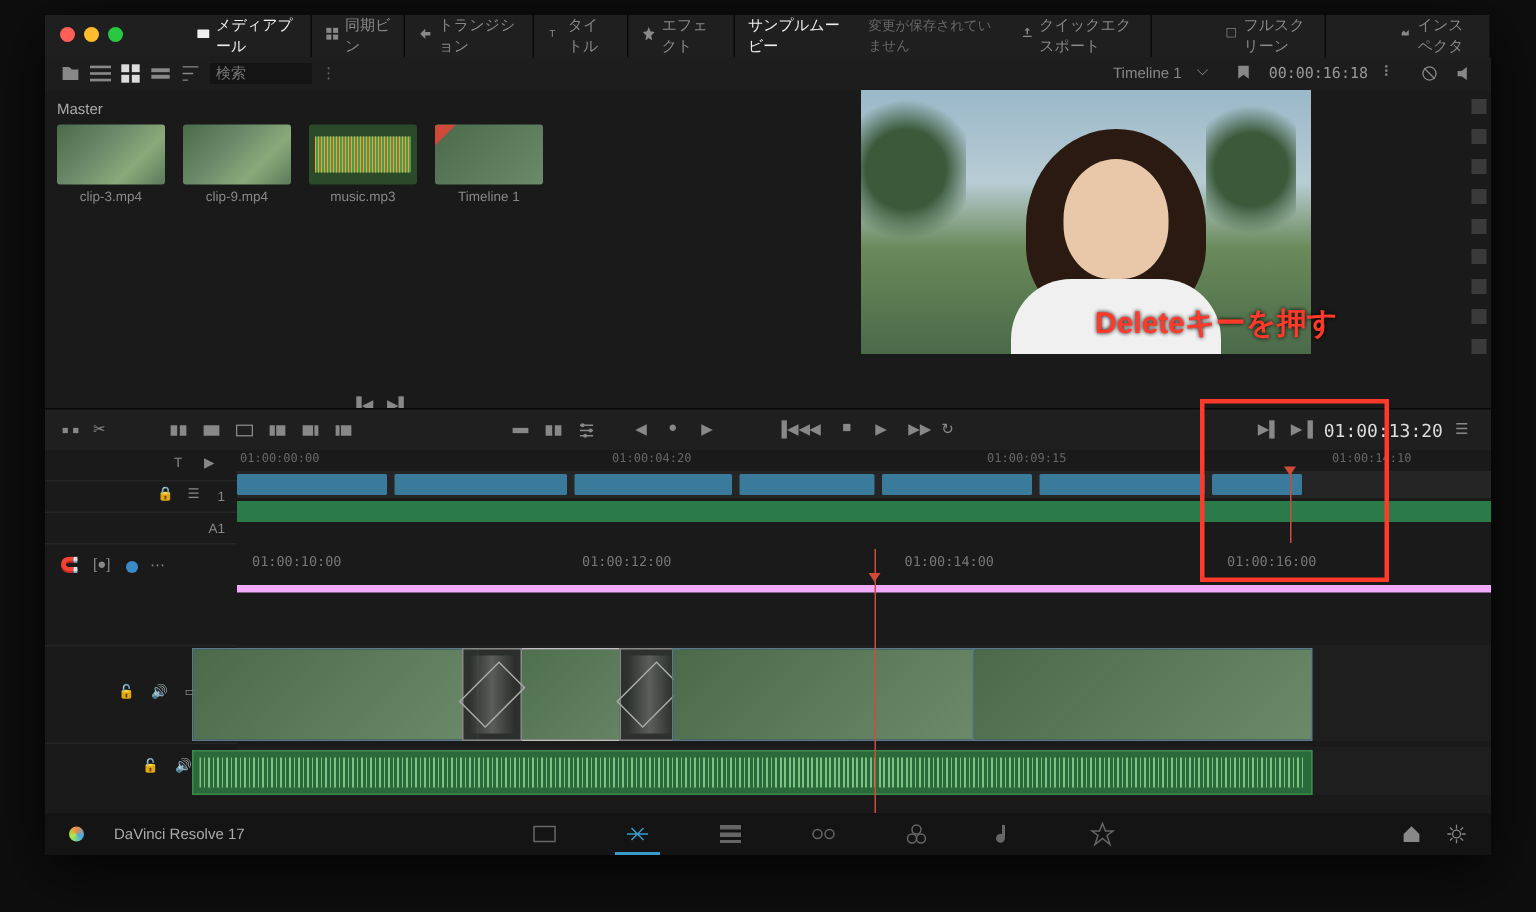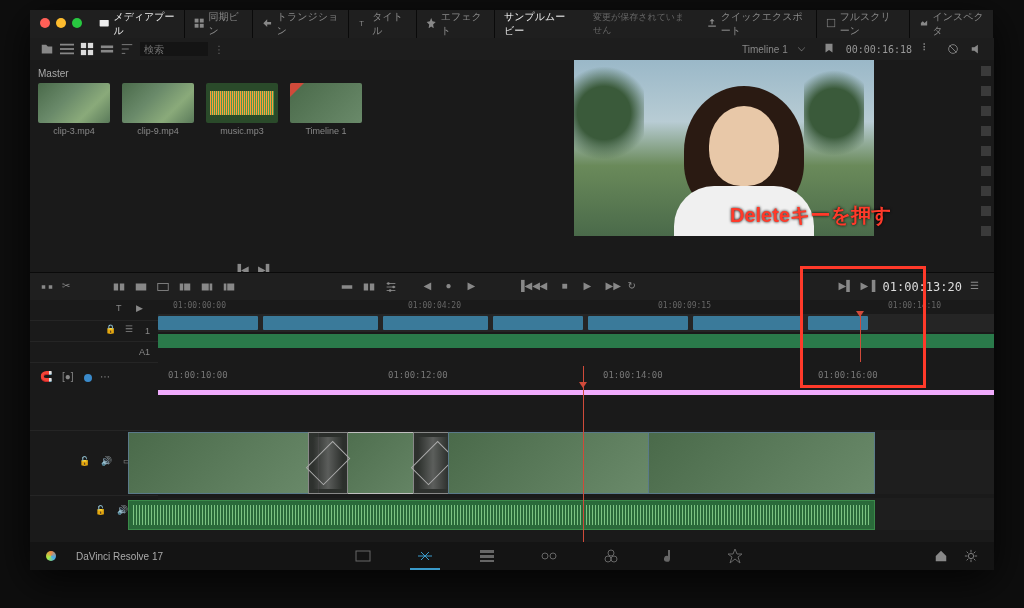--- a/index.html
+++ b/index.html
@@ -2,24 +2,24 @@
 <html><head>
 <meta charset="utf-8">
 <style>
 html,body{margin:0;padding:0;background:#0e0e0e;width:1024px;height:608px;overflow:hidden;font-family:"Helvetica Neue",Arial,sans-serif;color:#a8a8a8;font-size:10px;}
 .win{position:absolute;top:10px;left:30px;width:964px;height:560px;background:#1a1a1a;border-radius:6px;box-shadow:0 10px 40px rgba(0,0,0,.8);}
 
 .traffic{position:absolute;top:18px;left:40px;display:flex;gap:6px;}
 .traffic span{width:10px;height:10px;border-radius:50%;display:block;}
 .tr-r{background:#ff5f57;} .tr-y{background:#febc2e;} .tr-g{background:#28c840;}
 
-.topbar{position:absolute;top:0;left:0;right:0;height:28px;background:#1f1f1f;display:flex;align-items:center;padding-left:60px;gap:0;border-bottom:3px solid #a3a3a3;font-size:10px;color:#888;}
+.topbar{position:absolute;top:0;left:0;right:0;height:28px;background:#1f1f1f;display:flex;align-items:center;padding-left:92px;gap:0;border-bottom:3px solid #a3a3a3;font-size:10px;color:#888;}
 .top-item{display:flex;align-items:center;gap:4px;padding:0 9px;height:100%;border-right:1px solid #0a0a0a;}
 .top-item.lit{color:#eee;}
-.top-right{margin-left:auto;display:flex;}
+.top-right{margin-left:auto;display:flex;gap:40px;}
 .icn{width:12px;height:12px;display:inline-block;}
 
 .bar2{position:absolute;top:28px;left:0;right:0;height:22px;background:#1d1d1d;display:flex;align-items:center;padding:0 10px;gap:8px;color:#888;font-size:10px;border-bottom:1px solid #0a0a0a;}
 .bar2 .grp{display:flex;gap:6px;align-items:center;}
 .bar2 .right{margin-left:auto;display:flex;gap:10px;align-items:center;}
 .search{background:#141414;height:14px;width:60px;border:none;color:#aaa;padding:0 4px;font-size:10px;}
 
 .pool{position:absolute;top:50px;left:0;width:430px;height:208px;background:#1a1a1a;padding:8px;}
 .master{font-size:10px;color:#aaa;margin-bottom:4px;}
 .thumbs{display:flex;flex-wrap:wrap;gap:12px;}
@@ -337,21 +337,21 @@
         <span class="tbtn">🔒</span>
         <span class="tbtn">☰</span>
         <span>1</span>
       </div>
       <div class="row">
         <span>A1</span>
       </div>
     </div>
     <div class="mini-trk">
       <div class="mini-ruler">
-        <span style="left:15px">01:00:00:00</span>
+        <span style="left:2px">01:00:00:00</span>
         <span style="left:250px">01:00:04:20</span>
         <span style="left:500px">01:00:09:15</span>
         <span style="left:730px">01:00:14:10</span>
       </div>
       <div class="mini-v1">
         <div class="seg" style="left:0;width:100px"></div>
         <div class="seg" style="left:105px;width:115px"></div>
         <div class="seg" style="left:225px;width:105px"></div>
         <div class="seg" style="left:335px;width:90px"></div>
         <div class="seg" style="left:430px;width:100px"></div>

